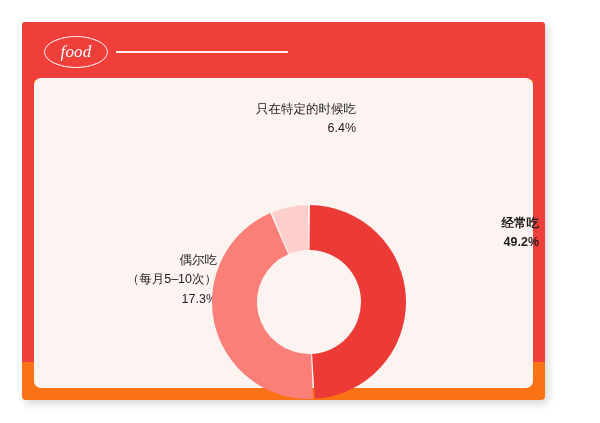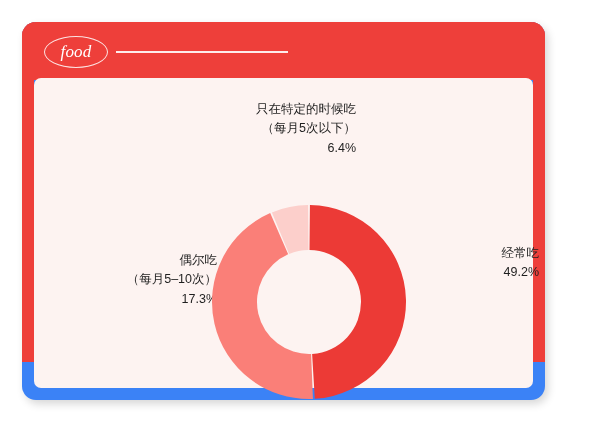--- a/index.html
+++ b/index.html
@@ -9,22 +9,22 @@
     font-family:"Liberation Sans","DejaVu Sans",sans-serif;
     overflow:hidden;
     position:relative;
   }
 
   
   #poster{
     position:absolute;
     left:22px; top:22px;
     width:523px; height:378px;
-    background:#3b82f6;
-    border-radius:14px;
+    background:#f97316;
+    border-radius:4px;
     box-shadow:3px 4px 9px rgba(0,0,0,0.16);
     overflow:hidden;
   }
   
   #header-band{
     position:absolute;
     left:0; top:0;
     width:523px; height:58px;
     background:#ee3f3a;
   }
@@ -118,21 +118,21 @@
   }
   .callout .pct{ display:block; }
 
   #callout-occasional{  
     left:162px; top:22px; width:160px;
   }
   #callout-sometimes{   
     left:18px; top:173px; width:165px;
   }
   #callout-often{       
-    left:340px; top:166px; width:165px;
+    left:340px; top:136px; width:165px;font-weight:bold;
   }
 </style>
 </head>
 <body>
 
 <div id="poster">
 
   <div id="header-rail"></div>
   <div id="header-rail-right"></div>
   <div id="header-band">
@@ -143,21 +143,20 @@
 
     <div id="title-rule"></div>
 
   </div>
 
   <div id="content-card">
 
 
     <div id="callout-occasional" class="callout">
       <span>只在特定的时候吃</span><br>
-      <span>（每月5次以下）</span>
       <span class="pct">6.4%</span>
     </div>
 
     <div id="callout-sometimes" class="callout">
       <span>偶尔吃</span><br>
       <span>（每月5–10次）</span>
       <span class="pct">17.3%</span>
     </div>
 
     <div id="callout-often" class="callout">

